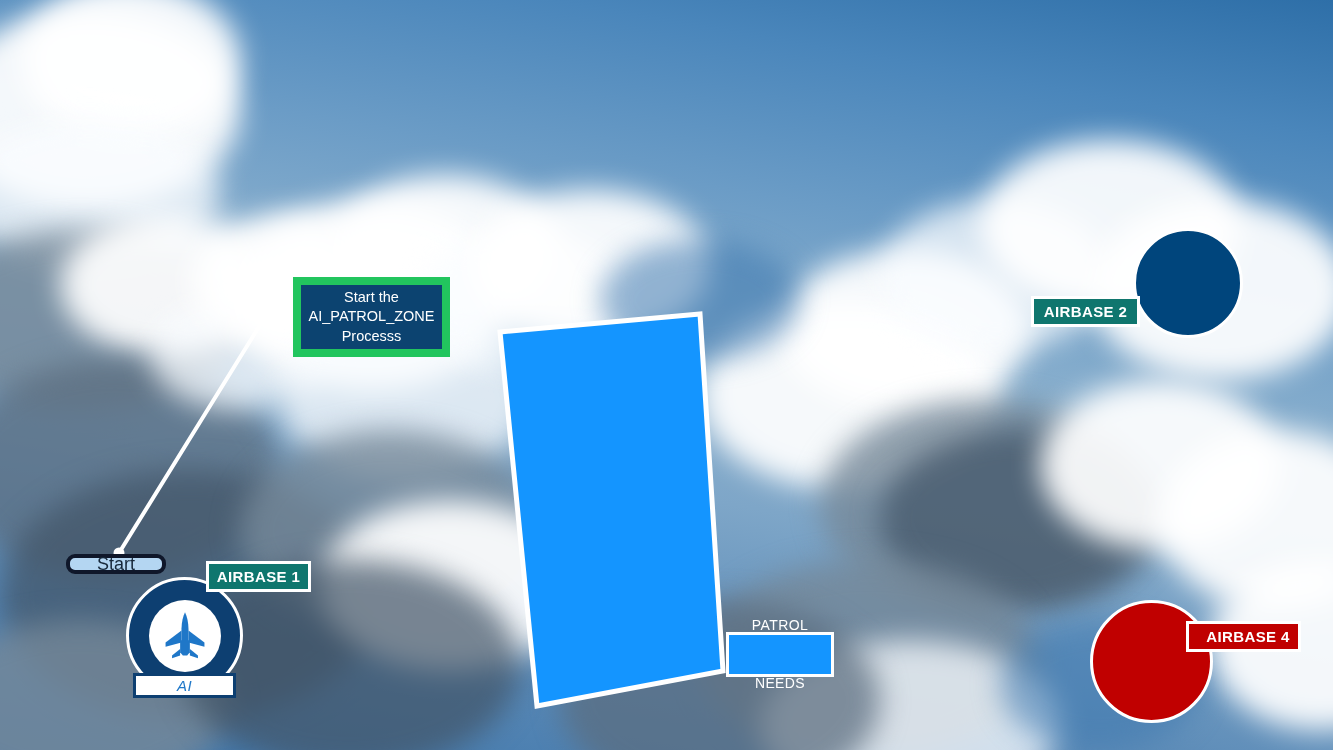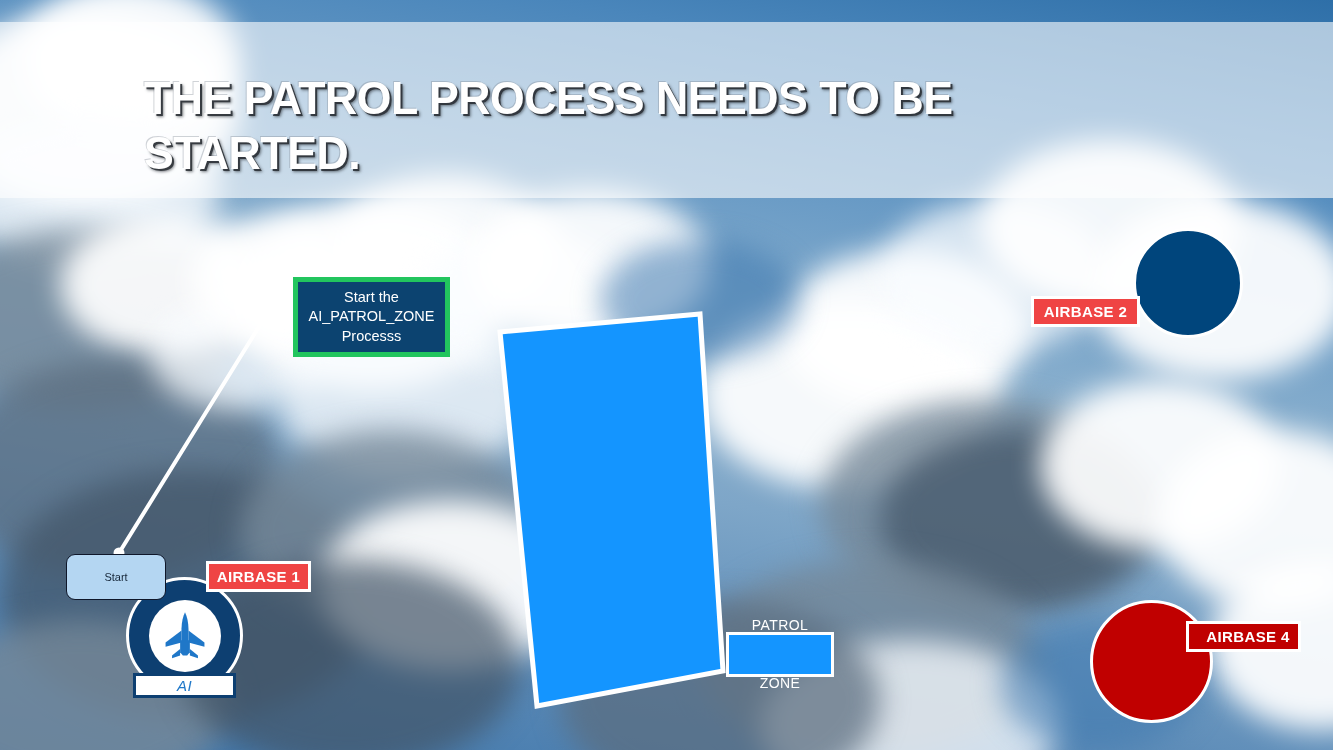--- a/index.html
+++ b/index.html
@@ -111,65 +111,65 @@
     position: absolute;
     border: 3px solid #ffffff;
     box-sizing: border-box;
     display: flex;
     align-items: center;
     justify-content: center;
     font-weight: bold;
     letter-spacing: 0.4px;
     white-space: nowrap;
   }
-  .tag-navy { background: #ef4444; color: #ffffff; }
+  .tag-navy { background: #0f766e; color: #ffffff; }
   .tag-red  { background: #c00000; color: #ffffff; }
   .tag-blue { background: #1495ff; color: #ffffff; gap: 40px; }
   .tag-white{ background: #ffffff; color: #1f77c8; border-color: #0d3f71; }
 
   #airbase1-tag { left: 206px; top: 561px; width: 105px; height: 31px; font-size: 15px; text-align: center; }
   #airbase2-tag { left: 1031px; top: 296px; width: 109px; height: 31px; font-size: 15px; }
   #airbase4-tag { left: 1186px; top: 621px; width: 115px; height: 31px; font-size: 15px; padding-left: 9px; }
   #ai-tag       { left: 133px; top: 673px; width: 103px; height: 25px; font-size: 15px; font-weight: normal; font-style: italic; }
   #zone-tag {
     left: 726px; top: 632px; width: 108px; height: 45px;
     font-size: 14px; line-height: 1.25; flex-direction: column; font-weight: normal;
   }
 
   
   #callout {
     position: absolute;
     left: 293px; top: 277px;
     width: 157px; height: 80px;
     background: #0c4370;
-    border: 5px solid #22c55e;
+    border: 8px solid #22c55e;
     box-sizing: border-box;
     color: #ffffff;
     font-size: 14.5px;
     line-height: 1.35;
     display: flex;
     align-items: center;
     justify-content: center;
     text-align: center;
     white-space: pre-line;
   }
 
   
   #start-button {
     position: absolute;
     left: 66px; top: 554px;
-    width: 100px; height: 46px;
+    width: 100px; height: 20px;
     background: #b4d6f2;
-    border: 1px solid #0f172a;
+    border: 4px solid #0f172a;
     border-radius: 9px;
     box-sizing: border-box;
     display: flex;
     align-items: center;
     justify-content: center;
-    font-size: 11px;
+    font-size: 18px;
     color: #17283a;
   }
 
   
   .connector-svg {
     position: absolute;
     left: 0; top: 0;
     width: 1333px; height: 750px;
     pointer-events: none;
   }
@@ -211,24 +211,20 @@
     <div class="cloud cl-w" style="left:1040px; top:380px;  width:240px; height:170px;"></div>
     <div class="cloud cl-w" style="left:1160px; top:430px;  width:230px; height:180px;"></div>
     <div class="cloud cl-w" style="left:1210px; top:560px;  width:220px; height:170px;"></div>
     <div class="cloud cl-g" style="left:700px;  top:560px;  width:340px; height:200px;"></div>
     <div class="cloud cl-w2" style="left:760px;  top:640px;  width:300px; height:170px;"></div>
     <div class="cloud cl-g2" style="left:560px;  top:600px;  width:320px; height:200px;"></div>
     <div class="cloud cl-bl" style="left:600px;  top:240px;  width:200px; height:120px;"></div>
     <div class="cloud cl-bl" style="left:1000px; top:620px;  width:200px; height:130px;"></div>
   </div>
 
-  <div class="header-band">
-    <div class="title">THE PATROL PROCESS NEEDS TO BE
-STARTED.</div>
-  </div>
 
   <svg class="zone-svg" viewBox="0 0 1333 750" xmlns="http://www.w3.org/2000/svg">
     <polygon points="500,332 700,314 723,671 537,706" fill="#1495ff" stroke="#ffffff" stroke-width="5"></polygon>
   </svg>
 
   <svg class="connector-svg" viewBox="0 0 1333 750" xmlns="http://www.w3.org/2000/svg">
     <line x1="119" y1="553" x2="281" y2="291" stroke="#ffffff" stroke-width="4" stroke-linecap="round"></line>
     <circle cx="119" cy="553" r="5.5" fill="#ffffff"></circle>
     <circle cx="281" cy="291" r="5.5" fill="#ffffff"></circle>
   </svg>
@@ -238,21 +234,21 @@
 Processs</div>
 
   <div id="airbase2-circle" class="base-circle"></div>
   <div id="airbase2-tag" class="tag tag-navy">AIRBASE 2</div>
 
   <div id="airbase4-circle" class="base-circle"></div>
   <div id="airbase4-tag" class="tag tag-red">AIRBASE 4</div>
 
   <div id="zone-tag" class="tag tag-blue">
     <span>PATROL</span>
-    <span>ZONE</span>
+    <span>NEEDS</span>
   </div>
 
   <div id="ai-ring">
     <div id="ai-disc">
       <svg width="54" height="54" viewBox="0 0 100 100">
         <g fill="#1f77c8">
 
           <path d="M50 6 C46 14 44 24 43.5 36 L43.5 62 L56.5 62 L56.5 36 C56 24 54 14 50 6 Z"></path>
 
           <path d="M43.5 40 L14 62 L14 70 L43.5 62 Z"></path>

